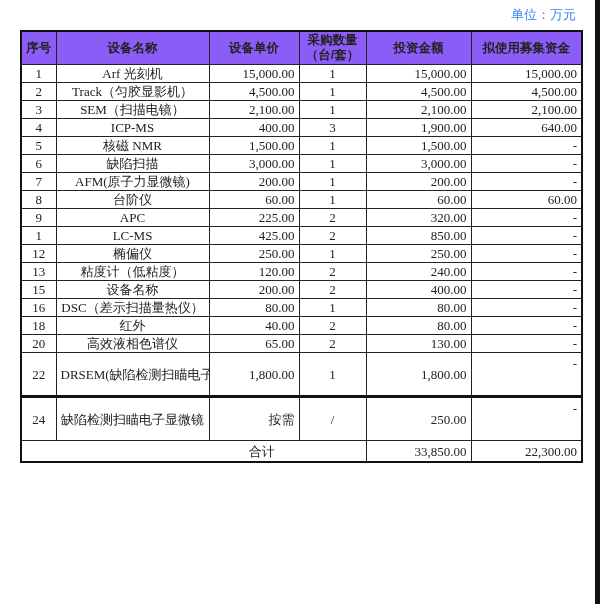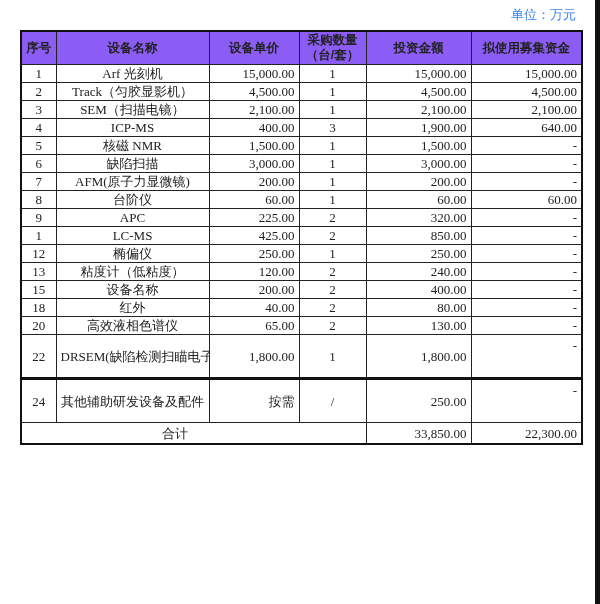--- a/index.html
+++ b/index.html
@@ -24,21 +24,21 @@
   }
   table.main { border: 2px solid #111; }
   td.c { text-align: center; }
   td.r { text-align: right; }
   td.l { text-align: center; }
   td.wrap { white-space: normal; line-height: 17px; }
   tr.tall td { height: 40px; }
   tr.tall td.top { vertical-align: top; padding-top: 2px; }
   tr.sep td { border-top: 3px solid #111; }
   tr.total td { height: 20px; }
-  tr.total td.total-label { padding-left: 140px; }
+  tr.total td.total-label { text-align: center; padding-left: 140px; }
 </style>
 </head>
 <body>
 
 <div class="unit">单位：万元</div>
 
 <table class="main">
   <colgroup>
     <col style="width:35px">
     <col style="width:153px">
@@ -159,20 +159,28 @@
       </tr>
       <tr>
         <td class="c">15</td>
         <td class="l">设备名称</td>
         <td class="r">200.00</td>
         <td class="c">2</td>
         <td class="r">400.00</td>
         <td class="r">-</td>
       </tr>
       <tr>
+        <td class="c">16</td>
+        <td class="l">DSC（差示扫描量热仪）</td>
+        <td class="r">80.00</td>
+        <td class="c">1</td>
+        <td class="r">80.00</td>
+        <td class="r">-</td>
+      </tr>
+      <tr>
         <td class="c">18</td>
         <td class="l">红外</td>
         <td class="r">40.00</td>
         <td class="c">2</td>
         <td class="r">80.00</td>
         <td class="r">-</td>
       </tr>
       <tr>
         <td class="c">20</td>
         <td class="l">高效液相色谱仪</td>
@@ -184,21 +192,21 @@
       <tr class="tall">
         <td class="c">22</td>
         <td class="l wrap">DRSEM(缺陷检测扫瞄电子显微镜)</td>
         <td class="r">1,800.00</td>
         <td class="c">1</td>
         <td class="r">1,800.00</td>
         <td class="r top">-</td>
       </tr>
       <tr class="tall sep">
         <td class="c">24</td>
-        <td class="l wrap">其他辅助研发设备及配件</td>
+        <td class="l wrap">缺陷检测扫瞄电子显微镜</td>
         <td class="r">按需</td>
         <td class="c">/</td>
         <td class="r">250.00</td>
         <td class="r top">-</td>
       </tr>
     </tbody>
   <tfoot>
     <tr class="total">
       <td class="total-label" colspan="4">合计</td>
       <td class="r">33,850.00</td>

